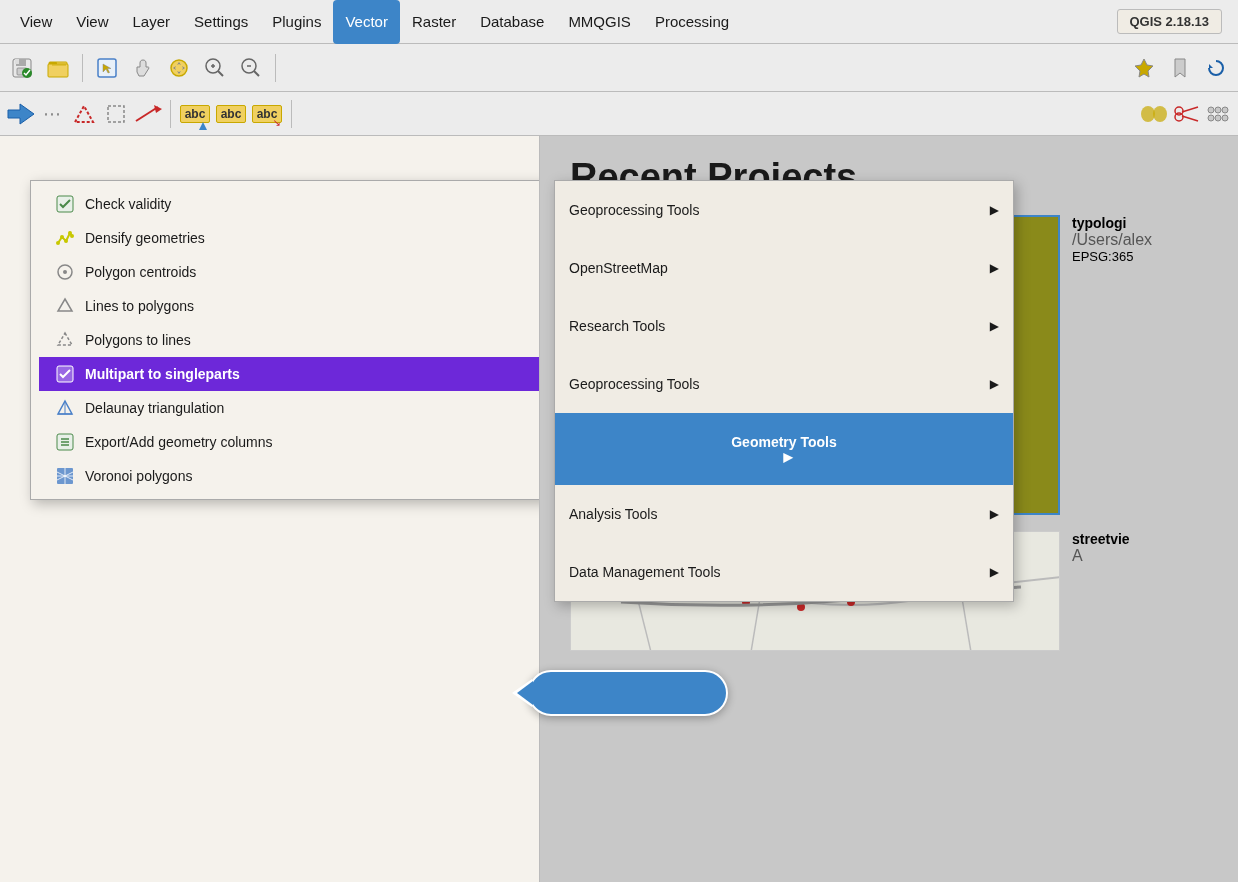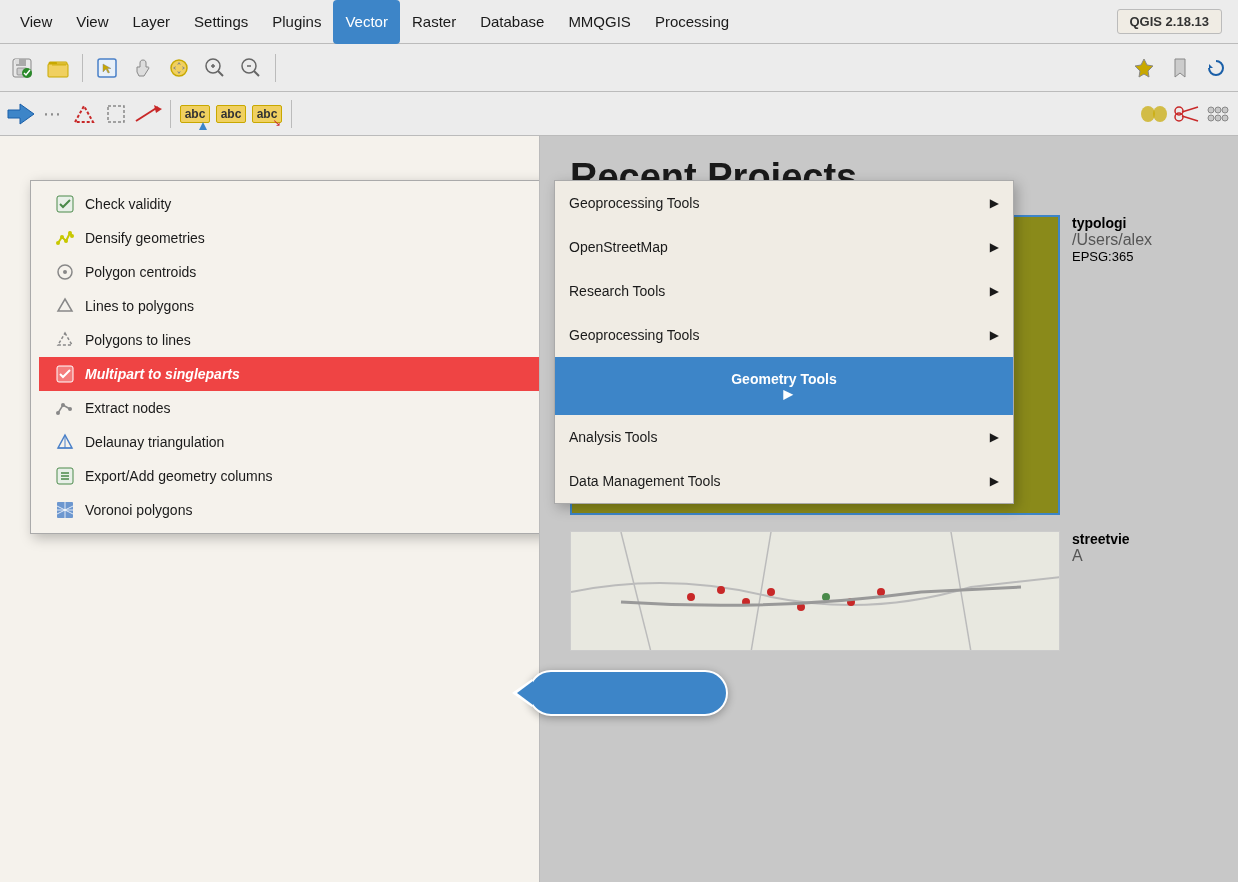--- a/index.html
+++ b/index.html
@@ -150,21 +150,21 @@
       left: 554px;
       width: 460px;
       background: #f0ece4;
       border: 1px solid #aaa;
       box-shadow: 3px 4px 12px rgba(0,0,0,0.25);
       z-index: 100;
     }
     .dropdown-item {
       display: flex;
       align-items: center;
-      padding: 14px 14px;
+      padding: 21px 14px;
       font-size: 14px;
       color: #1a1a1a;
       cursor: pointer;
       justify-content: space-between;
     }
     .dropdown-item.active {
       background: #3d85c8;
       color: white;
       font-weight: bold;
       flex-direction: column;
@@ -190,24 +190,23 @@
     .submenu-item {
       display: flex;
       align-items: center;
       padding: 7px 16px;
       font-size: 14px;
       color: #1a1a1a;
       cursor: pointer;
       gap: 10px;
     }
     .submenu-item.active {
-      background: #ef4444;
+      background: #6d28d9;
       color: white;
       font-weight: bold;
-      font-style: italic;
     }
     .submenu-icon {
       width: 20px;
       height: 20px;
       display: flex;
       align-items: center;
       justify-content: center;
       font-size: 14px;
       flex-shrink: 0;
     }
@@ -510,31 +509,20 @@
         <span class="submenu-icon">
           <svg width="18" height="18" viewBox="0 0 18 18">
             <rect x="1" y="1" width="16" height="16" rx="2" fill="rgba(255,255,255,0.3)" stroke="white" stroke-width="1"></rect>
             <path d="M4 9 L7 12 L14 5" stroke="white" stroke-width="2" fill="none"></path>
           </svg>
         </span>
         <span>Multipart to singleparts</span>
       </div>
 
 
-      <div class="submenu-item">
-        <span class="submenu-icon">
-          <svg width="18" height="18" viewBox="0 0 18 18">
-            <polyline points="2,14 7,6 14,10" fill="none" stroke="#888" stroke-width="1.5"></polyline>
-            <circle cx="2" cy="14" r="2" fill="#888"></circle>
-            <circle cx="7" cy="6" r="2" fill="#888"></circle>
-            <circle cx="14" cy="10" r="2" fill="#888"></circle>
-          </svg>
-        </span>
-        <span>Extract nodes</span>
-      </div>
 
       <div class="submenu-item">
         <span class="submenu-icon">
           <svg width="18" height="18" viewBox="0 0 18 18">
             <polygon points="9,2 16,15 2,15" fill="none" stroke="#4a80c8" stroke-width="1.5"></polygon>
             <line x1="9" y1="2" x2="9" y2="15" stroke="#4a80c8" stroke-width="1"></line>
             <line x1="2" y1="15" x2="16" y2="15" stroke="#4a80c8" stroke-width="1"></line>
           </svg>
         </span>
         <span>Delaunay triangulation</span>

